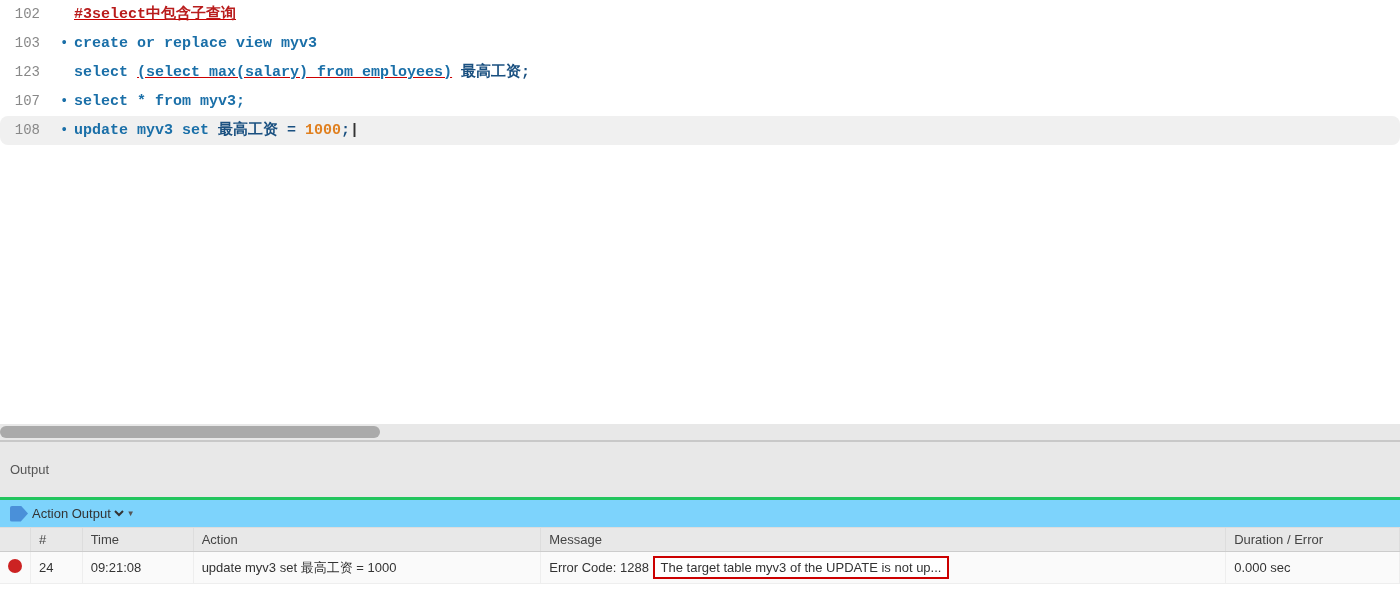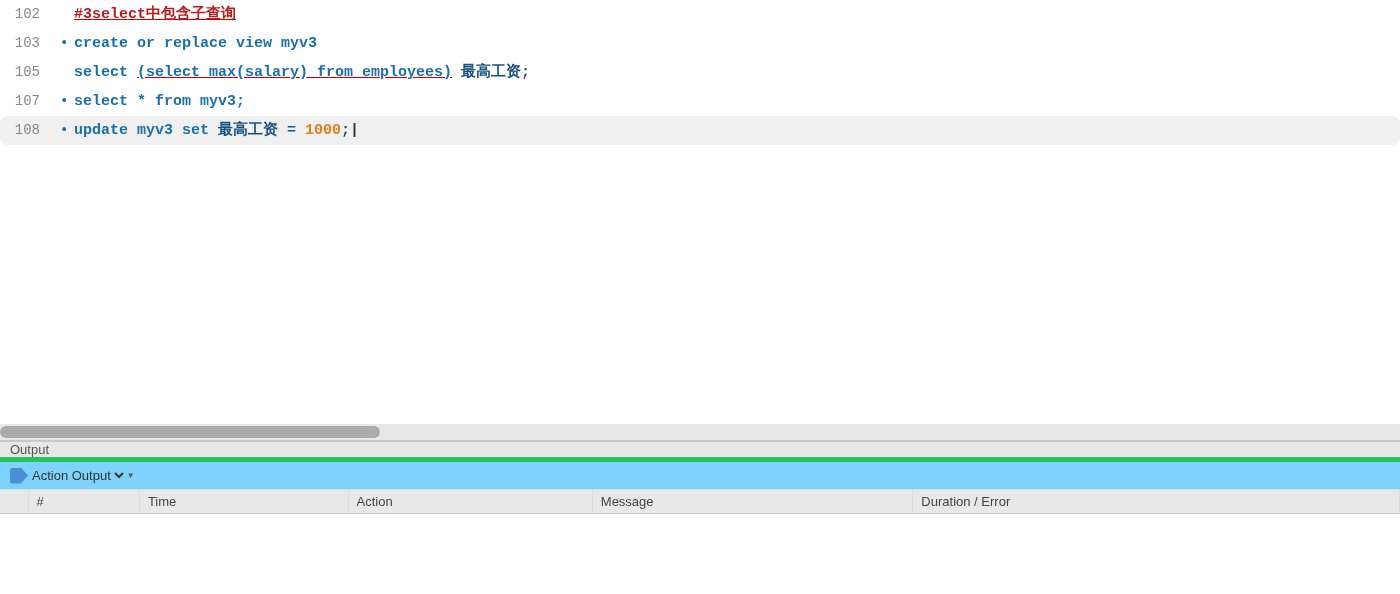--- a/index.html
+++ b/index.html
@@ -89,24 +89,24 @@
     }
 
     
     .output-panel {
       background: #f5f5f5;
       border-top: 2px solid #c8c8c8;
     }
 
     .output-header {
       background: #e8e8e8;
-      padding: 0 10px;
+      padding: 20px 10px;
       font-size: 13px;
       color: #555;
-      border-bottom: 5px solid #22c55e;
+      border-bottom: 3px solid #22c55e;
       font-family: Arial, sans-serif;
     }
 
     .output-toolbar {
       display: flex;
       align-items: center;
       padding: 5px 10px;
       background: #7dd3fc;
       border-bottom: 1px solid #ddd;
       gap: 0;
@@ -207,21 +207,21 @@
   </div>
 
   <div class="code-line">
     <span class="line-number">103</span>
     <span class="line-dot kw-blue">•</span>
     <span class="line-content kw-blue">create or replace view myv3</span>
   </div>
 
 
   <div class="code-line">
-    <span class="line-number">105</span>
+    <span class="line-number">123</span>
     <span class="line-dot">&nbsp;</span>
     <span class="line-content">
       <span class="kw-blue">select </span><span class="kw-blue underline-red">(select max(salary) from employees)</span><span class="kw-dark"> 最高工资;</span>
     </span>
   </div>
 
 
   <div class="code-line">
     <span class="line-number">107</span>
     <span class="line-dot kw-blue">•</span>
@@ -261,15 +261,28 @@
         <th>#</th>
         <th>Time</th>
         <th>Action</th>
         <th>Message</th>
         <th>Duration / Error</th>
       </tr>
     </thead>
     <tbody>
 
 
+      <tr>
+        <td>
+          <span class="status-icon-err"></span>
+        </td>
+        <td>24</td>
+        <td>09:21:08</td>
+        <td>update myv3 set 最高工资 = 1000</td>
+        <td>
+          <span>Error Code: 1288</span>
+          <span class="error-box">The target table myv3 of the UPDATE is not up...</span>
+        </td>
+        <td>0.000 sec</td>
+      </tr>
     </tbody>
   </table>
 </div>
 
 </body></html>

